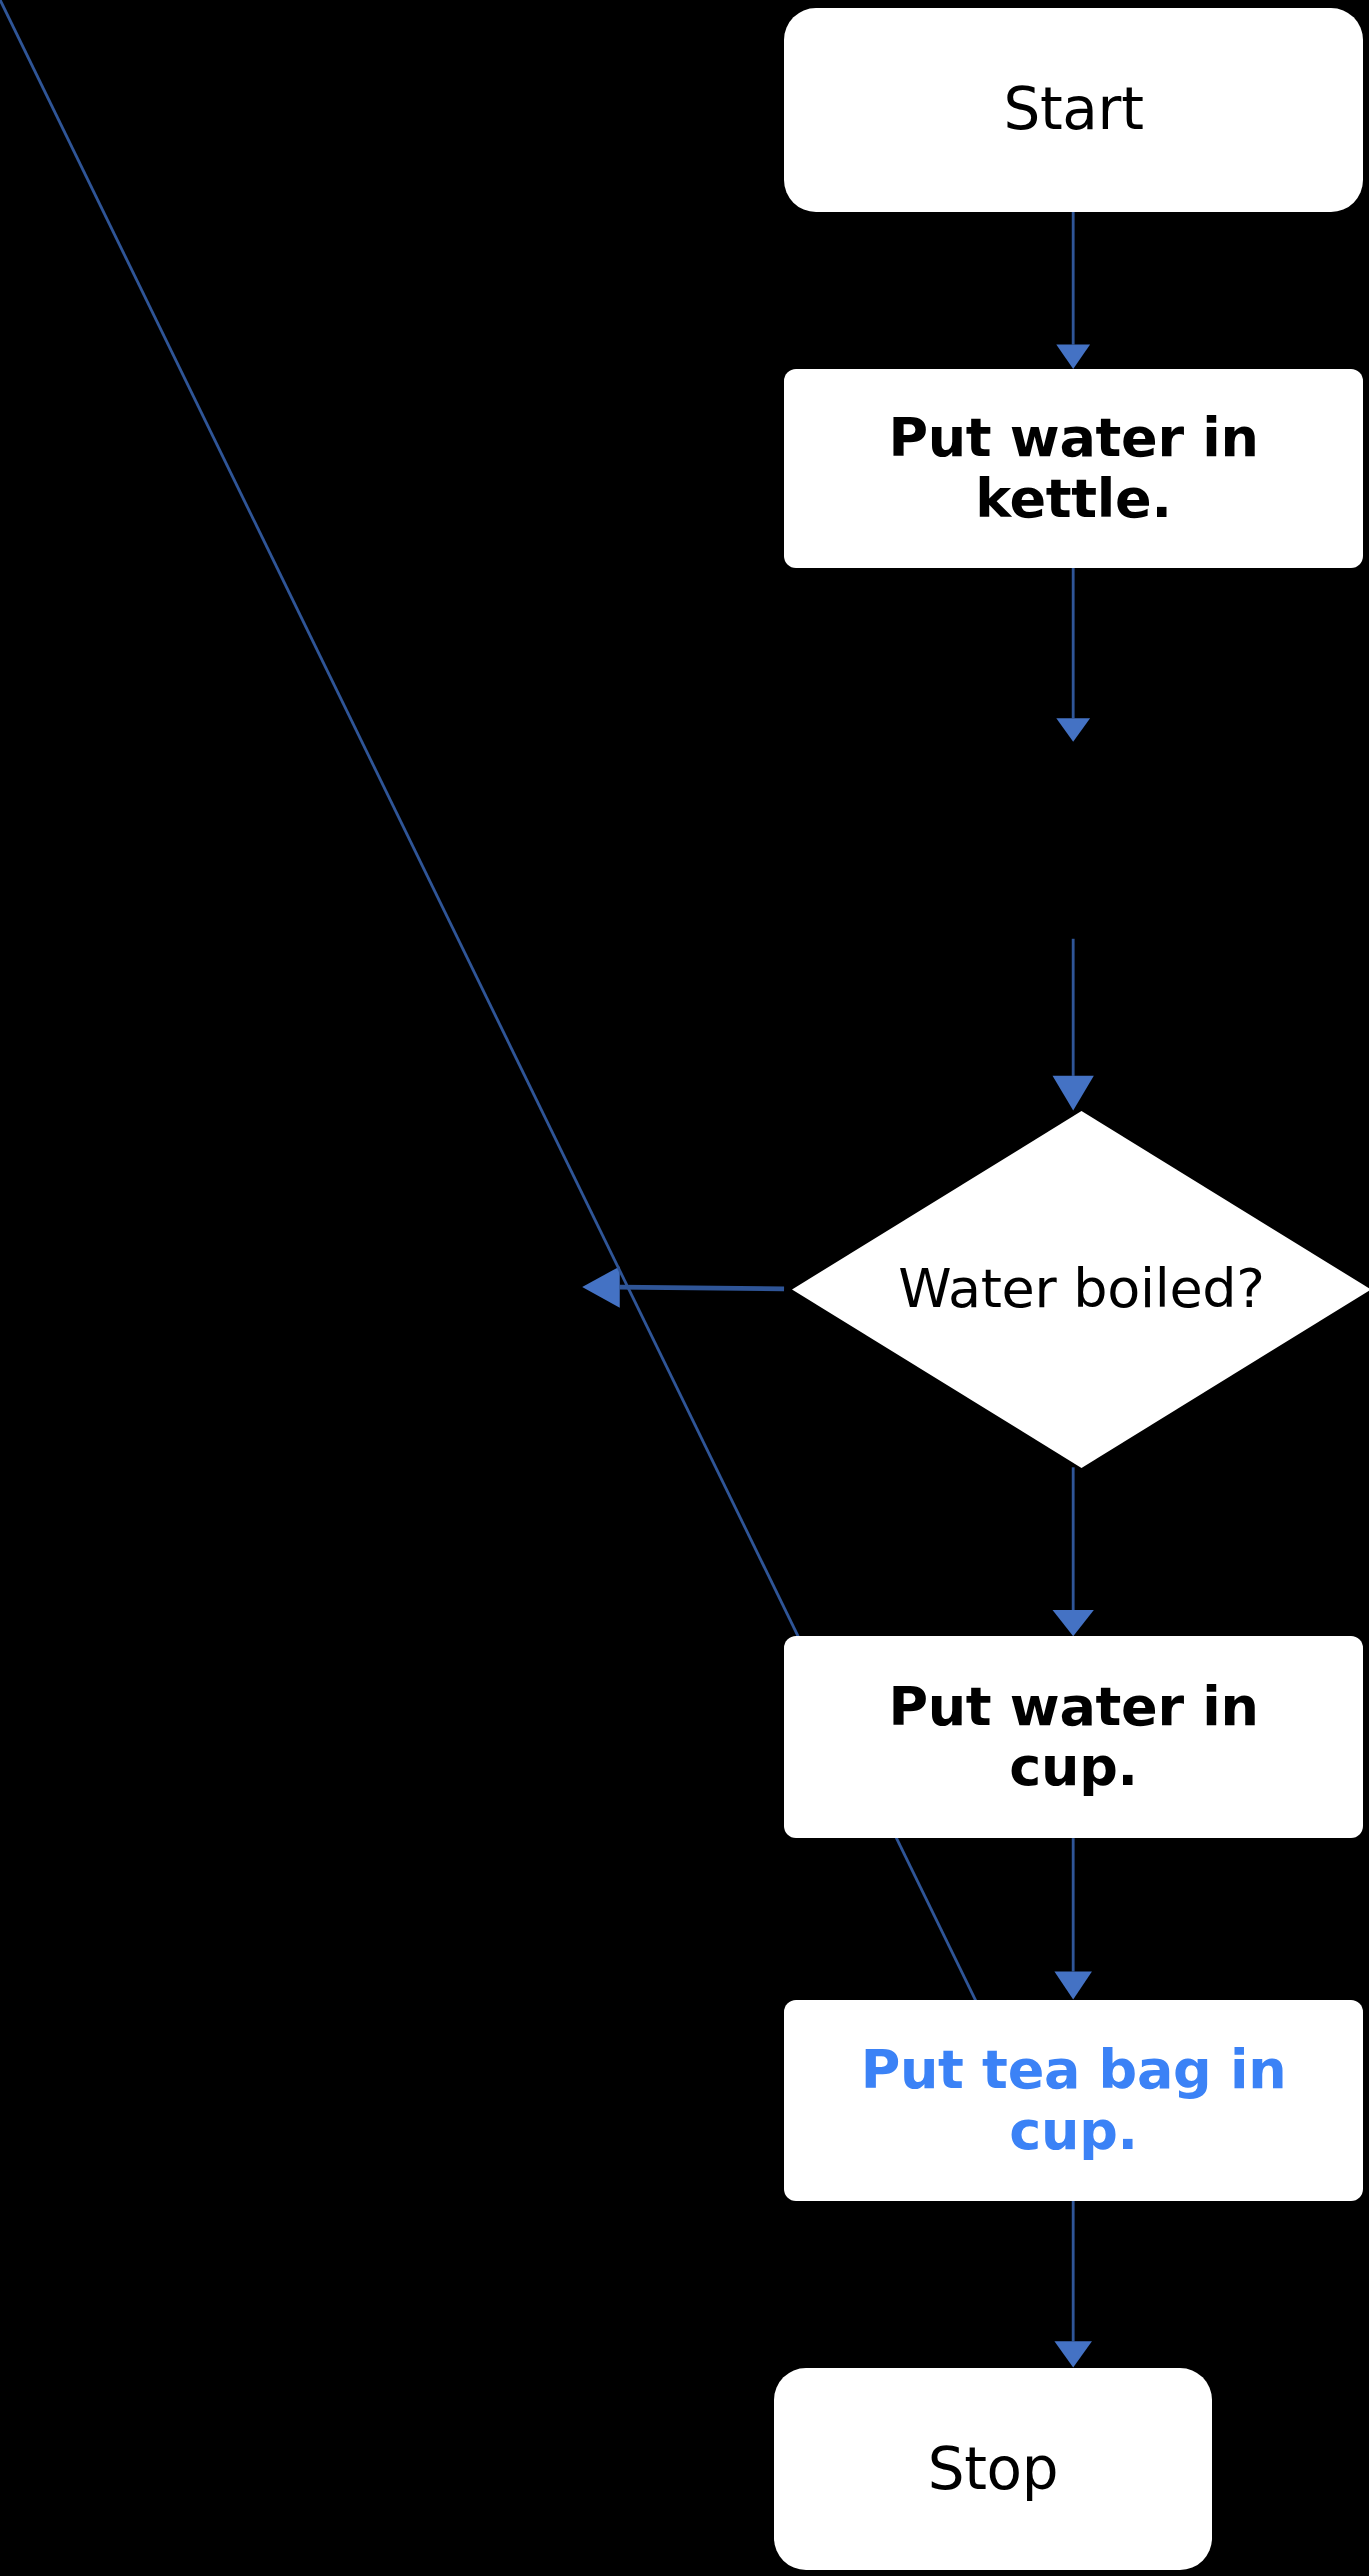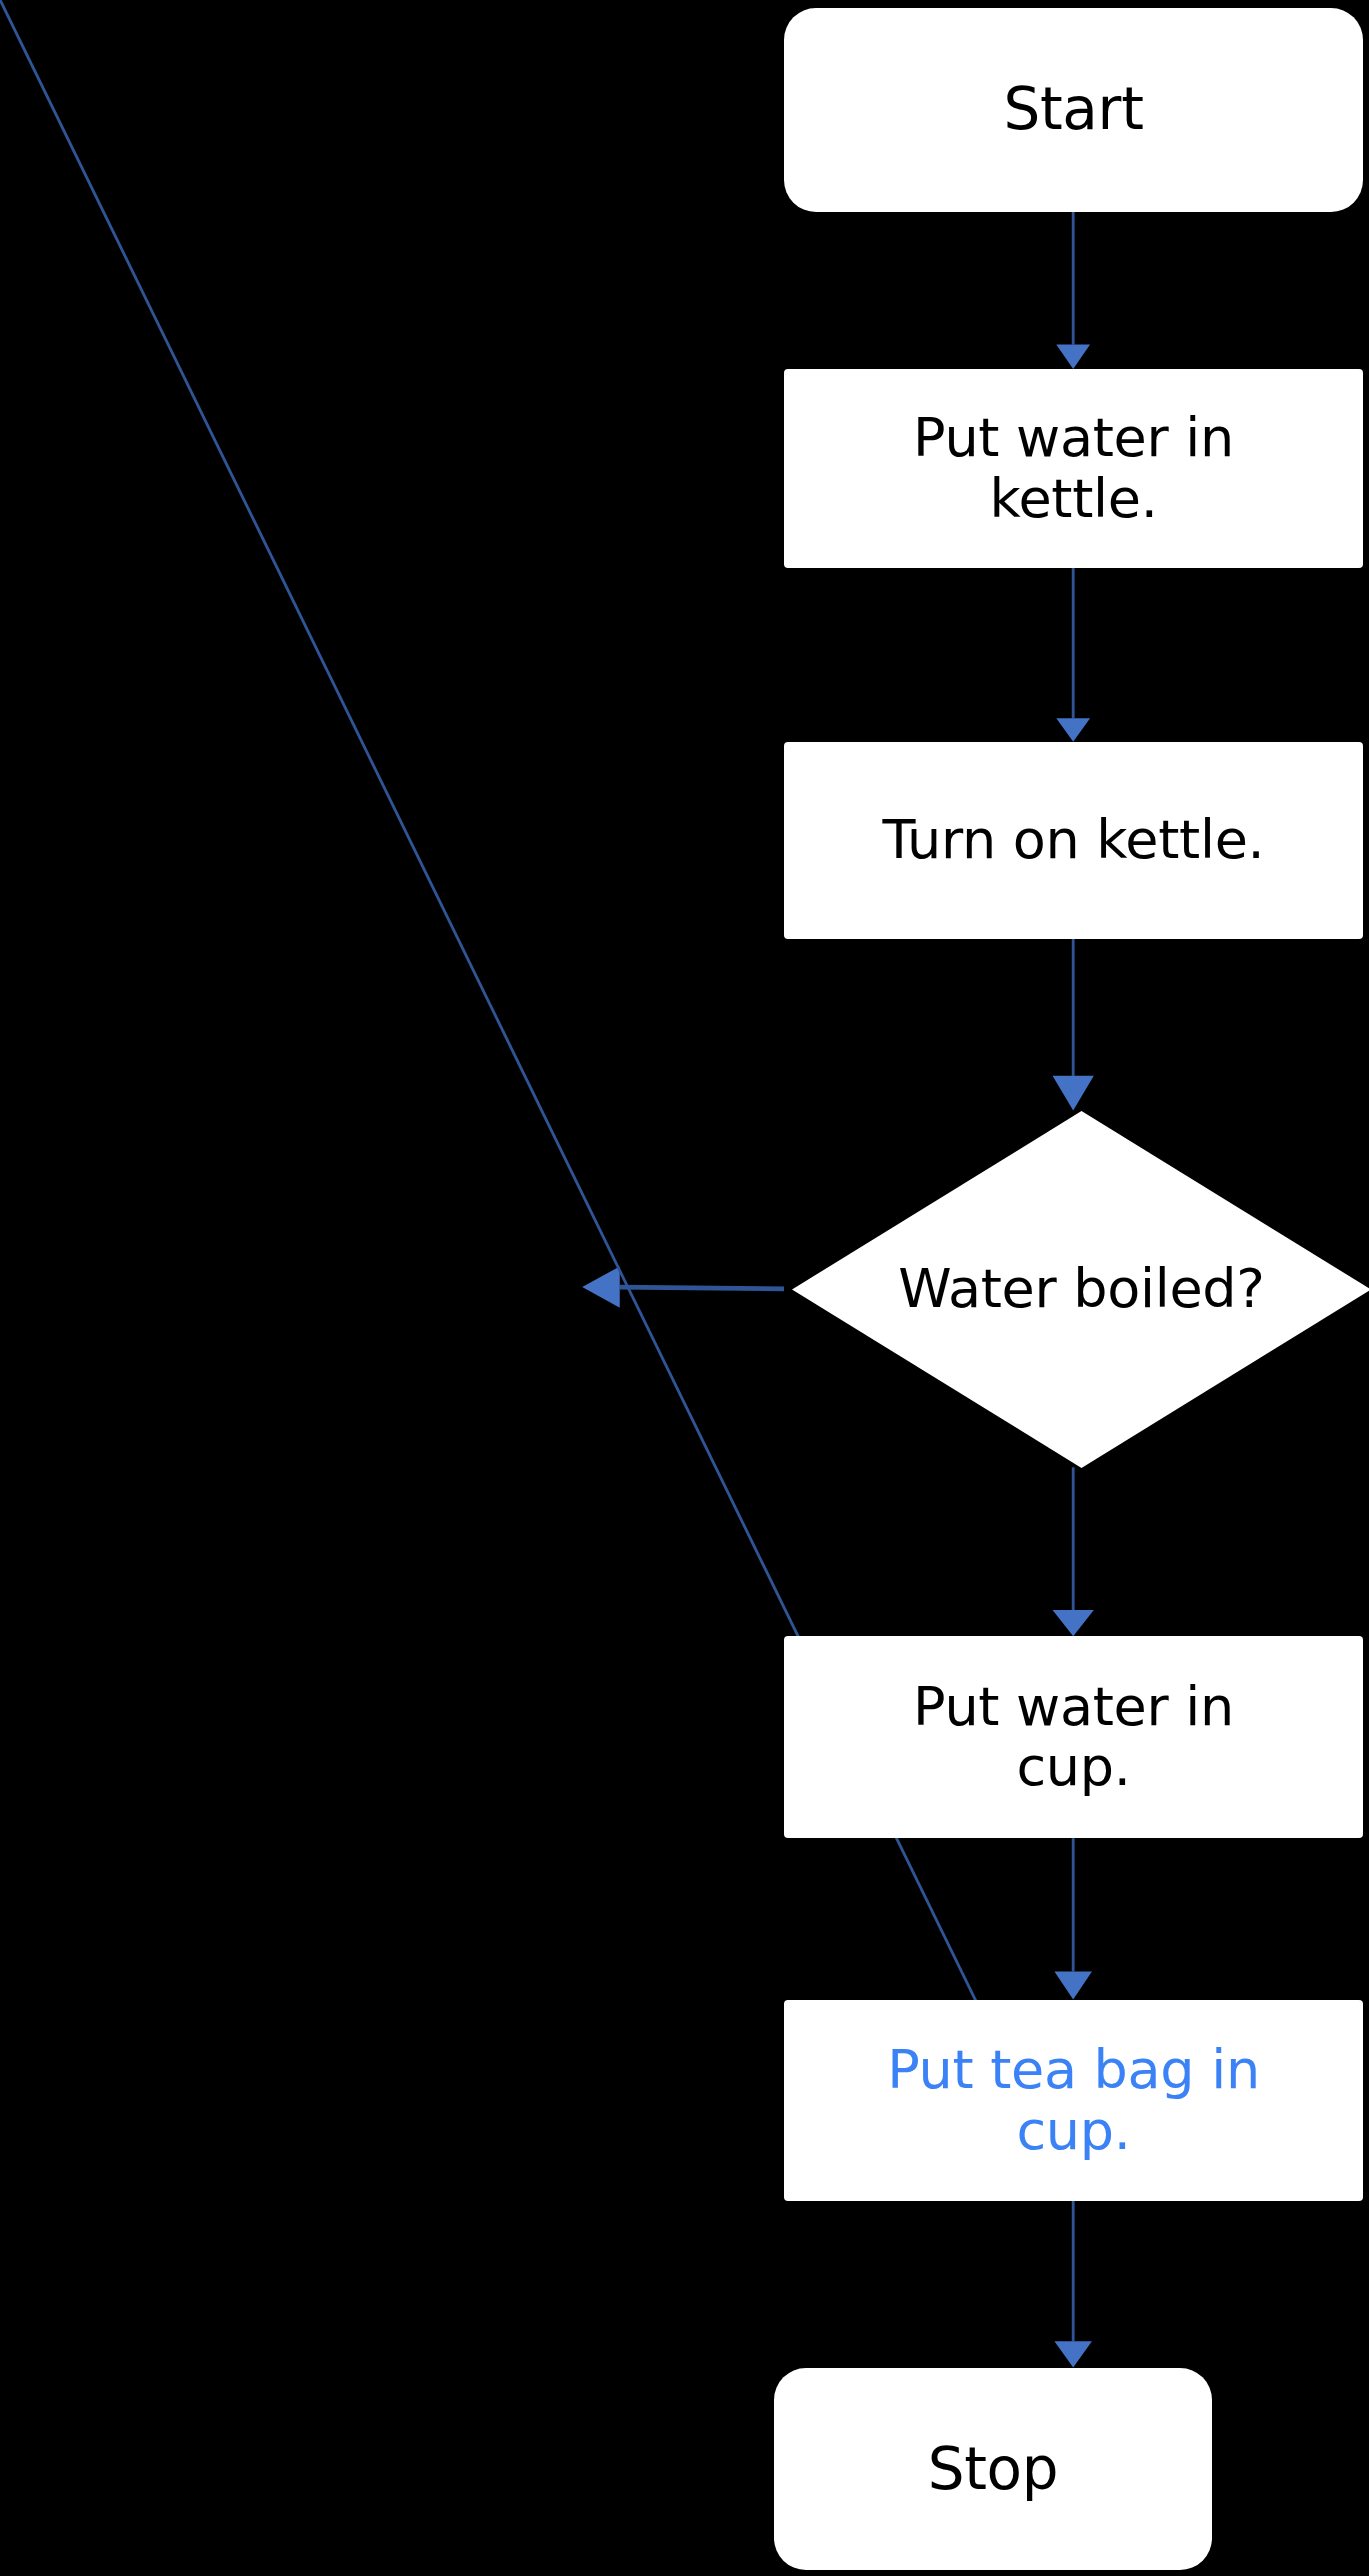--- a/index.html
+++ b/index.html
@@ -33,21 +33,21 @@
   .node-label {
     display: block;
     width: 100%;
     padding: 0 4px;
     box-sizing: border-box;
     white-space: pre-line;
   }
   .terminator {
     border-radius: 32px;
   }
-  .process { border-radius: 4px; }
+  .process { border-radius: 12px; font-weight: bold; }
   .decision-wrap {
     position: absolute;
   }
   .decision-shape {
     position: absolute;
     left: 0; top: 0;
     width: 100%; height: 100%;
     background: #FFFFFF;
     -webkit-clip-path: polygon(50% 0%, 100% 50%, 50% 100%, 0% 50%);
     clip-path: polygon(50% 0%, 100% 50%, 50% 100%, 0% 50%);
@@ -119,23 +119,20 @@
 
   <div class="node terminator" id="node-start" style="left: 784px; top: 7.5px; width: 579px; height: 204px; font-size: 58px; background: rgb(255, 255, 255); color: rgb(0, 0, 0);">
     <span class="node-label">Start</span>
   </div>
 
   <div class="node process" id="node-put-water-in-kettle" style="left: 784px; top: 369px; width: 579px; height: 199px; font-size: 54px; background: rgb(255, 255, 255); color: rgb(0, 0, 0);">
     <span class="node-label">Put water in
 kettle.</span>
   </div>
 
-  <div class="node process" id="node-turn-on-kettle" style="left: 784px; top: 742px; width: 579px; height: 197px; font-size: 54px; background: rgb(255, 255, 255); color: rgb(0, 0, 0);">
-    <span class="node-label">Turn on kettle.</span>
-  </div>
 
   <div class="decision-wrap" id="node-water-boiled" style="left: 792px; top: 1111px; width: 579px; height: 357px; font-size: 54px; color: rgb(0, 0, 0);">
     <div class="decision-shape"></div>
     <div class="decision-text">Water
 boiled?</div>
   </div>
 
 
   <div class="node process" id="node-put-water-in-cup" style="left: 784px; top: 1636px; width: 579px; height: 202px; font-size: 54px; background: rgb(255, 255, 255); color: rgb(0, 0, 0);">
     <span class="node-label">Put water in

